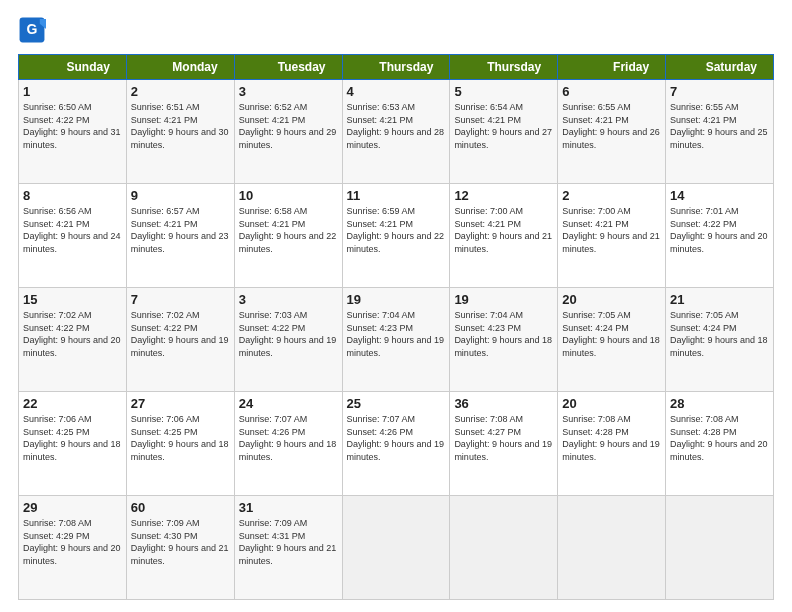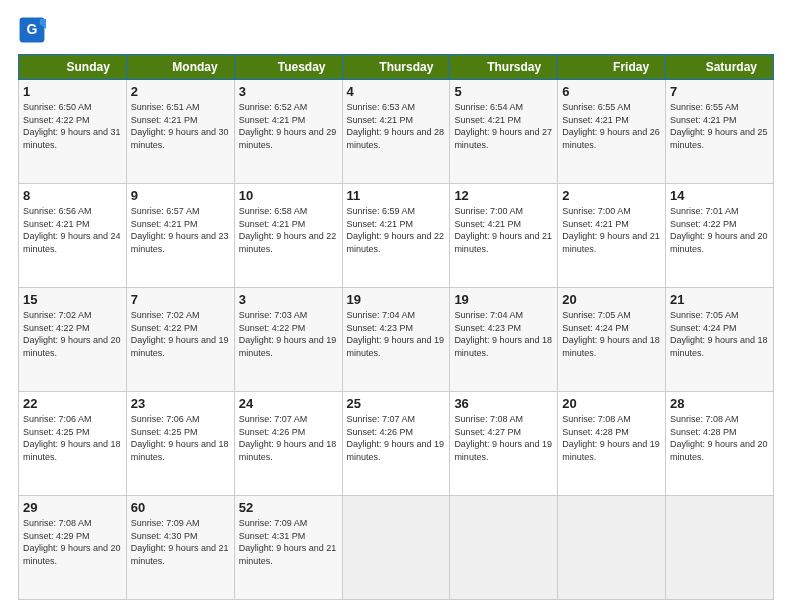--- a/index.html
+++ b/index.html
@@ -173,39 +173,39 @@
           <td><span class="day-num">19</span>
 <span class="day-info">Sunrise: 7:04 AM<br>Sunset: 4:23 PM<br>Daylight: 9 hours and 18 minutes.</span></td>
           <td><span class="day-num">20</span>
 <span class="day-info">Sunrise: 7:05 AM<br>Sunset: 4:24 PM<br>Daylight: 9 hours and 18 minutes.</span></td>
           <td><span class="day-num">21</span>
 <span class="day-info">Sunrise: 7:05 AM<br>Sunset: 4:24 PM<br>Daylight: 9 hours and 18 minutes.</span></td>
         </tr>
         <tr>
           <td><span class="day-num">22</span>
 <span class="day-info">Sunrise: 7:06 AM<br>Sunset: 4:25 PM<br>Daylight: 9 hours and 18 minutes.</span></td>
-          <td><span class="day-num">23</span>
+          <td><span class="day-num">27</span>
 <span class="day-info">Sunrise: 7:06 AM<br>Sunset: 4:25 PM<br>Daylight: 9 hours and 18 minutes.</span></td>
           <td><span class="day-num">24</span>
 <span class="day-info">Sunrise: 7:07 AM<br>Sunset: 4:26 PM<br>Daylight: 9 hours and 18 minutes.</span></td>
           <td><span class="day-num">25</span>
 <span class="day-info">Sunrise: 7:07 AM<br>Sunset: 4:26 PM<br>Daylight: 9 hours and 19 minutes.</span></td>
           <td><span class="day-num">36</span>
 <span class="day-info">Sunrise: 7:08 AM<br>Sunset: 4:27 PM<br>Daylight: 9 hours and 19 minutes.</span></td>
           <td><span class="day-num">20</span>
 <span class="day-info">Sunrise: 7:08 AM<br>Sunset: 4:28 PM<br>Daylight: 9 hours and 19 minutes.</span></td>
           <td><span class="day-num">28</span>
 <span class="day-info">Sunrise: 7:08 AM<br>Sunset: 4:28 PM<br>Daylight: 9 hours and 20 minutes.</span></td>
         </tr>
         <tr>
           <td><span class="day-num">29</span>
 <span class="day-info">Sunrise: 7:08 AM<br>Sunset: 4:29 PM<br>Daylight: 9 hours and 20 minutes.</span></td>
           <td><span class="day-num">60</span>
 <span class="day-info">Sunrise: 7:09 AM<br>Sunset: 4:30 PM<br>Daylight: 9 hours and 21 minutes.</span></td>
-          <td><span class="day-num">52</span>
+          <td><span class="day-num">31</span>
 <span class="day-info">Sunrise: 7:09 AM<br>Sunset: 4:31 PM<br>Daylight: 9 hours and 21 minutes.</span></td>
           <td class="empty"></td>
           <td class="empty"></td>
           <td class="empty"></td>
           <td class="empty"></td>
         </tr>
       </tbody>
   </table>
 </div>
 

